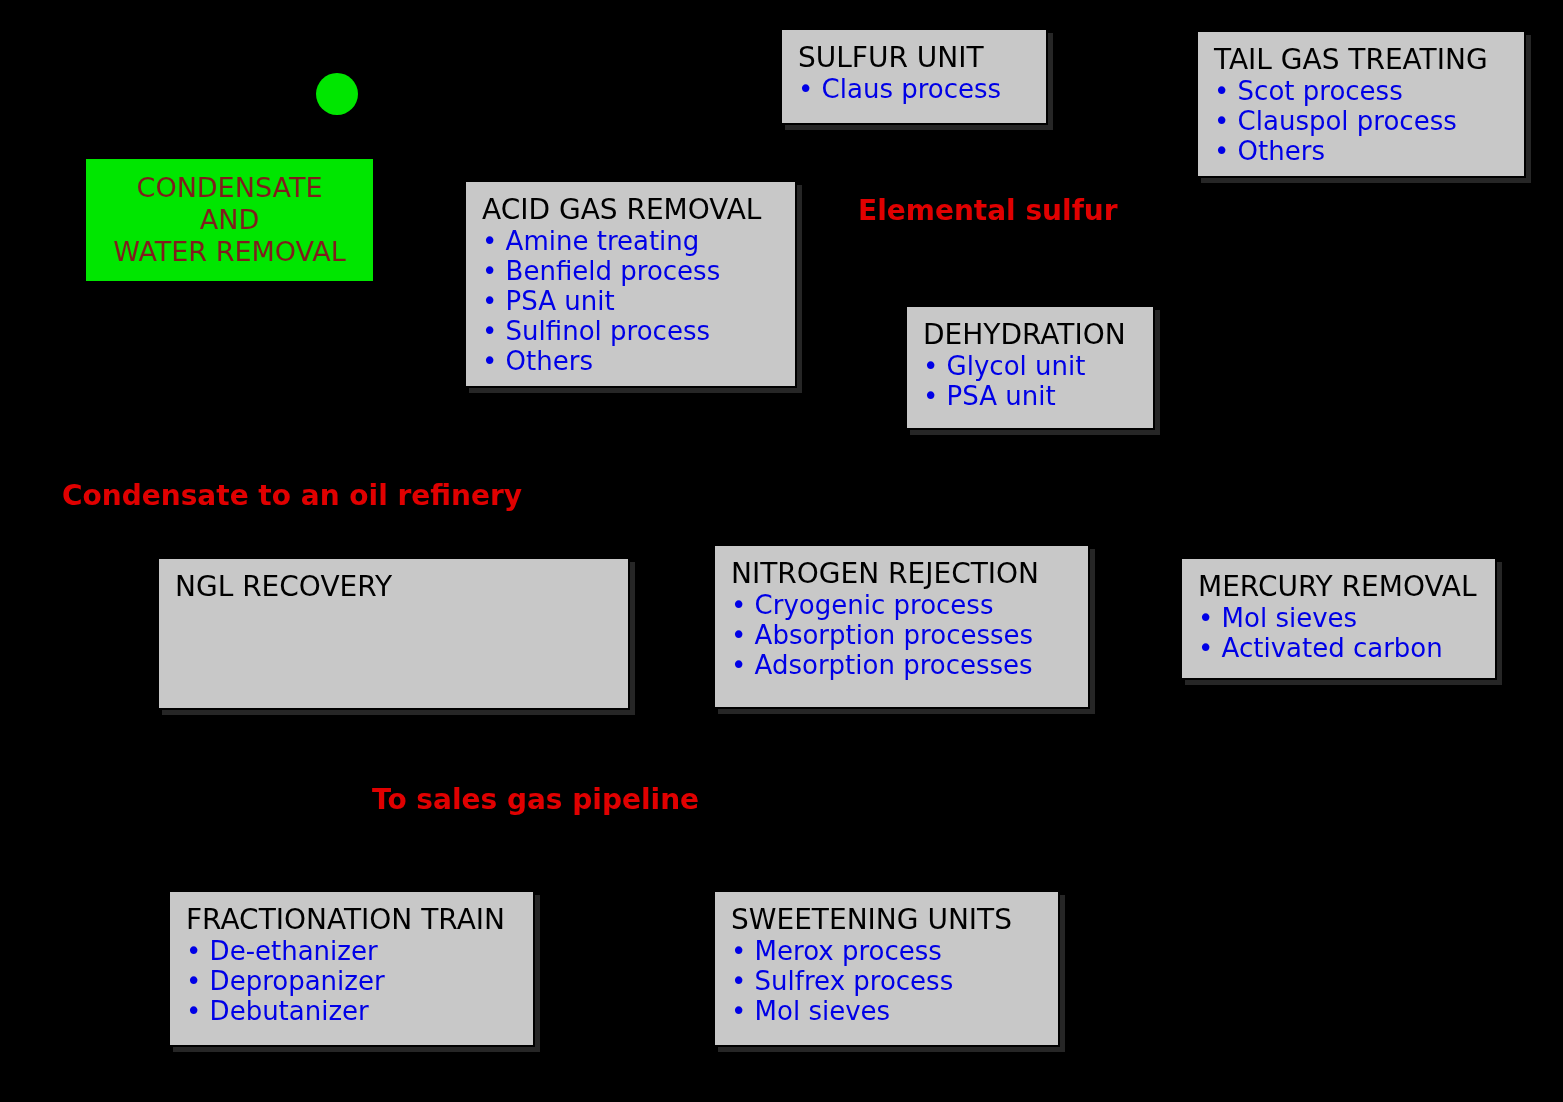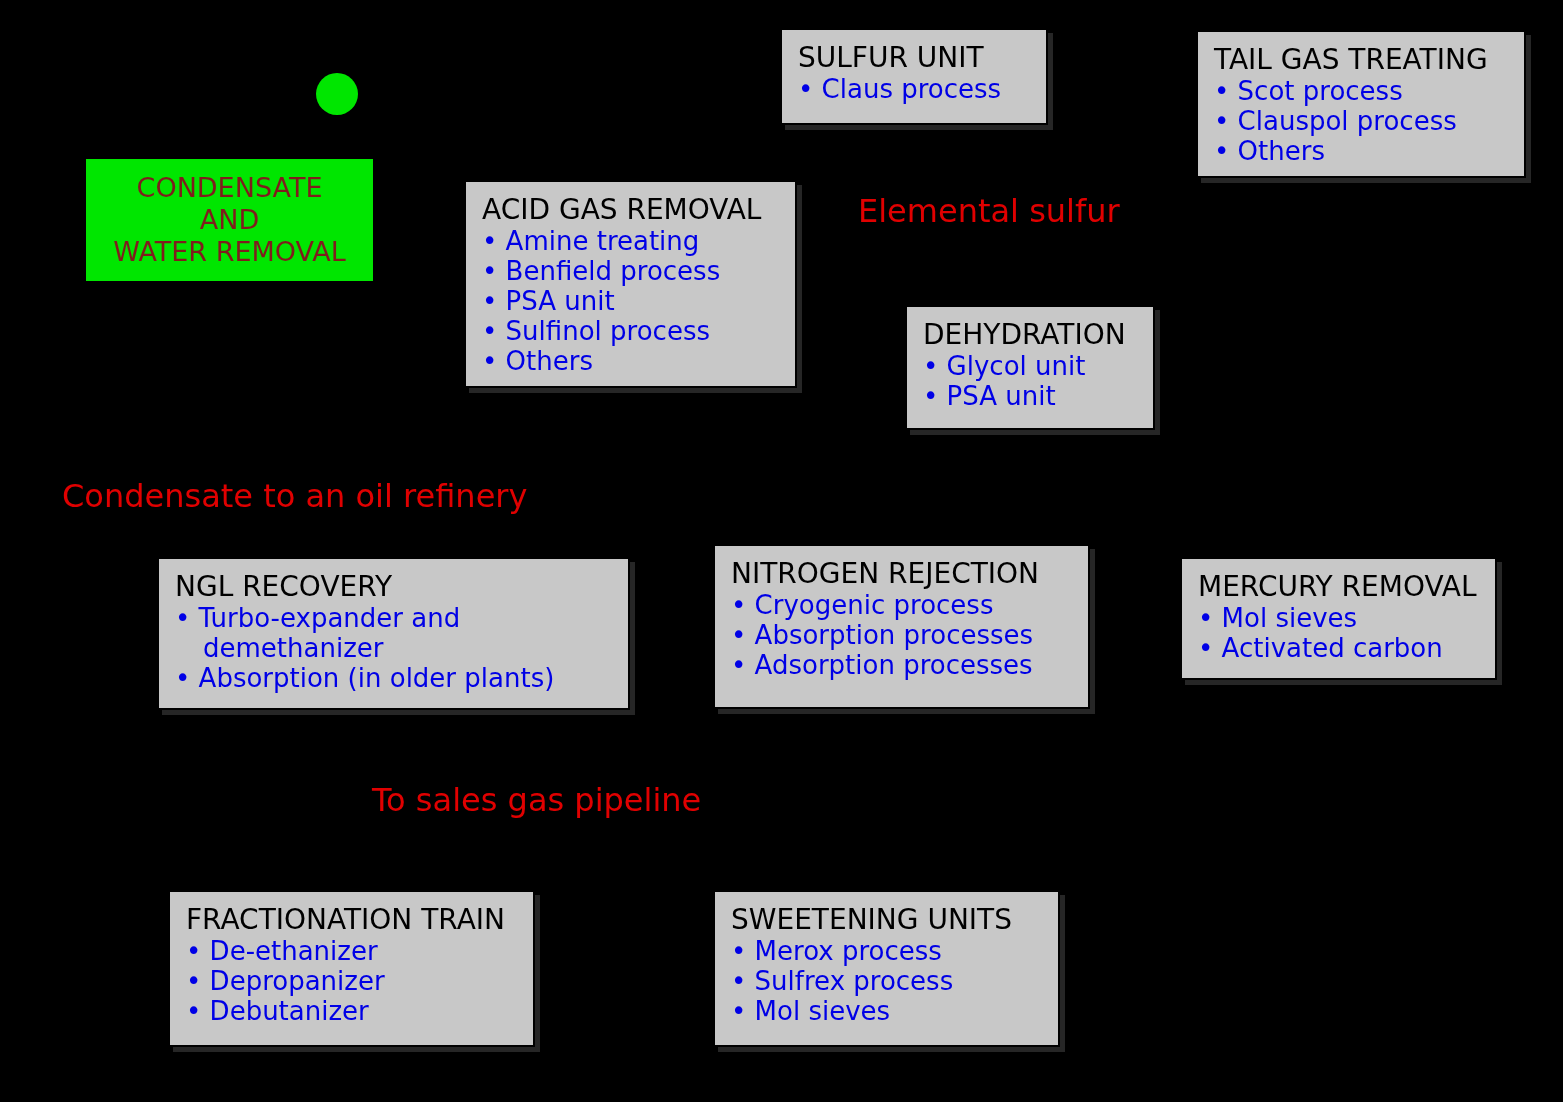--- a/index.html
+++ b/index.html
@@ -58,22 +58,22 @@
     line-height:32px;
   }
   .green-circle{
     position:absolute;
     background:var(--green);
     border-radius:50%;
   }
   .flow-label{
     position:absolute;
     color:var(--label-text);
-    font-size:32px;
-    font-weight:normal;
+    font-size:28px;
+    font-weight:bold;
     line-height:32px;
     white-space:nowrap;
   }
   .product-list{
     position:absolute;
     color:var(--label-text);
     font-size:28px;
     font-weight:bold;
     line-height:32px;
   }
@@ -121,24 +121,20 @@
   <div class="box" style="left:905px;top:305px;width:250px;min-height:125px;">
     <div class="box-title">DEHYDRATION</div>
     <ul class="box-list">
       <li>Glycol unit</li>
       <li>PSA unit</li>
     </ul>
   </div>
 
   <div class="box" style="left:157px;top:557px;width:473px;min-height:153px;">
     <div class="box-title">NGL RECOVERY</div>
-    <ul class="box-list">
-      <li>Turbo-expander and demethanizer</li>
-      <li>Absorption (in older plants)</li>
-    </ul>
   </div>
 
   <div class="box" style="left:713px;top:544px;width:377px;min-height:165px;">
     <div class="box-title">NITROGEN REJECTION</div>
     <ul class="box-list">
       <li>Cryogenic process</li>
       <li>Absorption processes</li>
       <li>Adsorption processes</li>
     </ul>
   </div>

